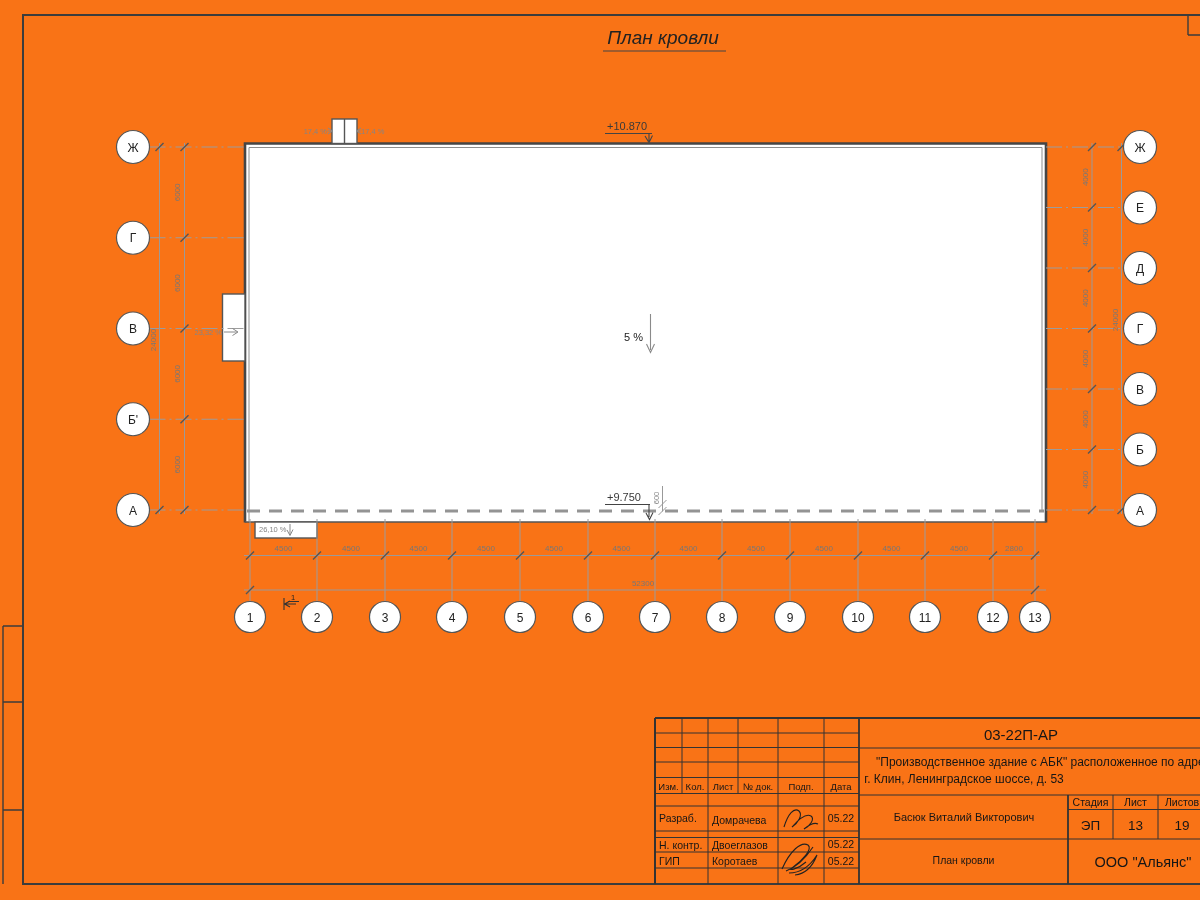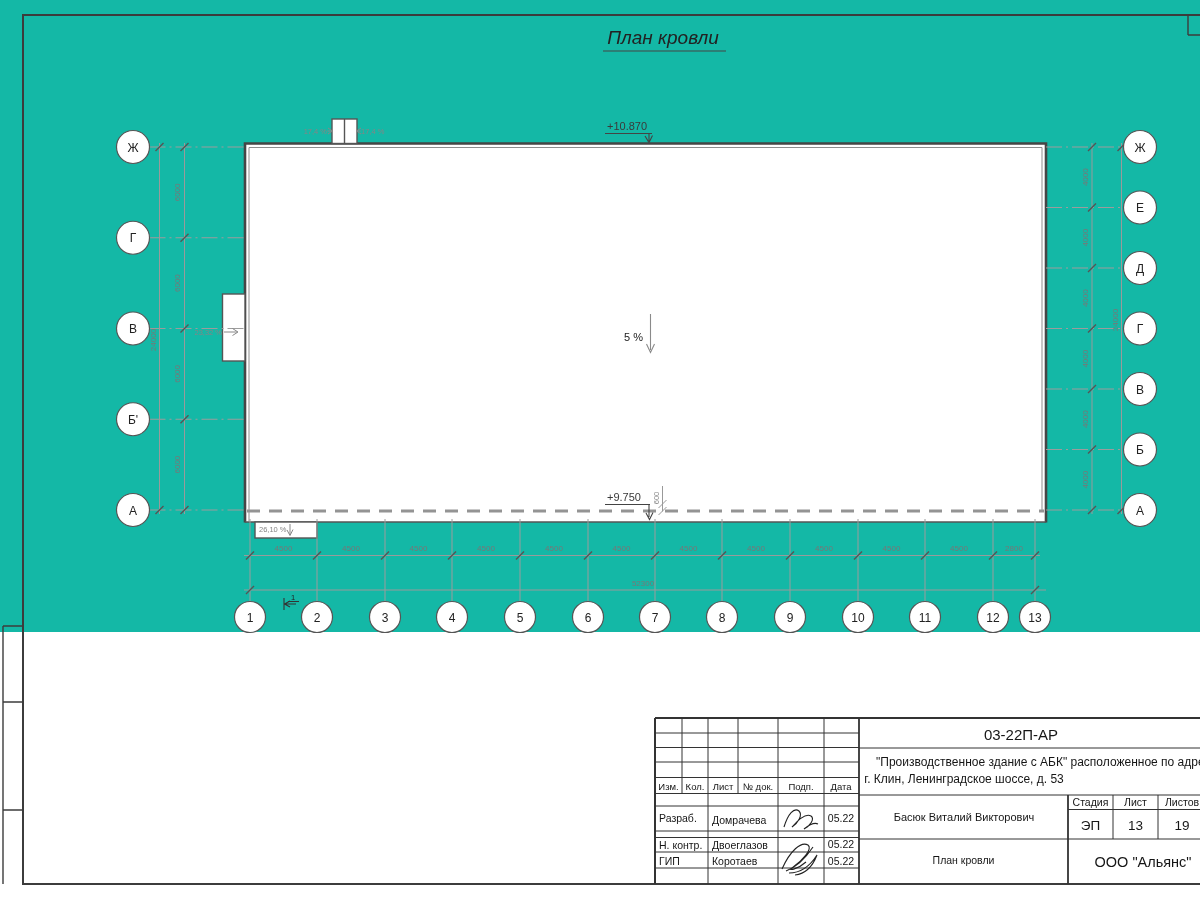--- a/index.html
+++ b/index.html
@@ -1,16 +1,16 @@
 <!DOCTYPE html>
 <html><head>
 <meta charset="utf-8">
 <style>
   html,body{margin:0;padding:0;background:#fff;width:1200px;height:900px;overflow:hidden}
-  .page{position:relative;width:1200px;height:632px;background:#14b8a6}
+  .page{position:relative;width:1200px;height:900px;background:#f97316}
   svg{display:block}
   text{font-family:"Liberation Sans","DejaVu Sans",sans-serif;fill:#222}
   .dim{font-size:8px;fill:#777}
   .dim7{font-size:7.5px;fill:#858585}
   .bub{font-size:12px;fill:#222}
   .elev{font-size:11px;fill:#3a3a3a}
   .stamp{fill:#161616}
 </style>
 </head>
 <body>

